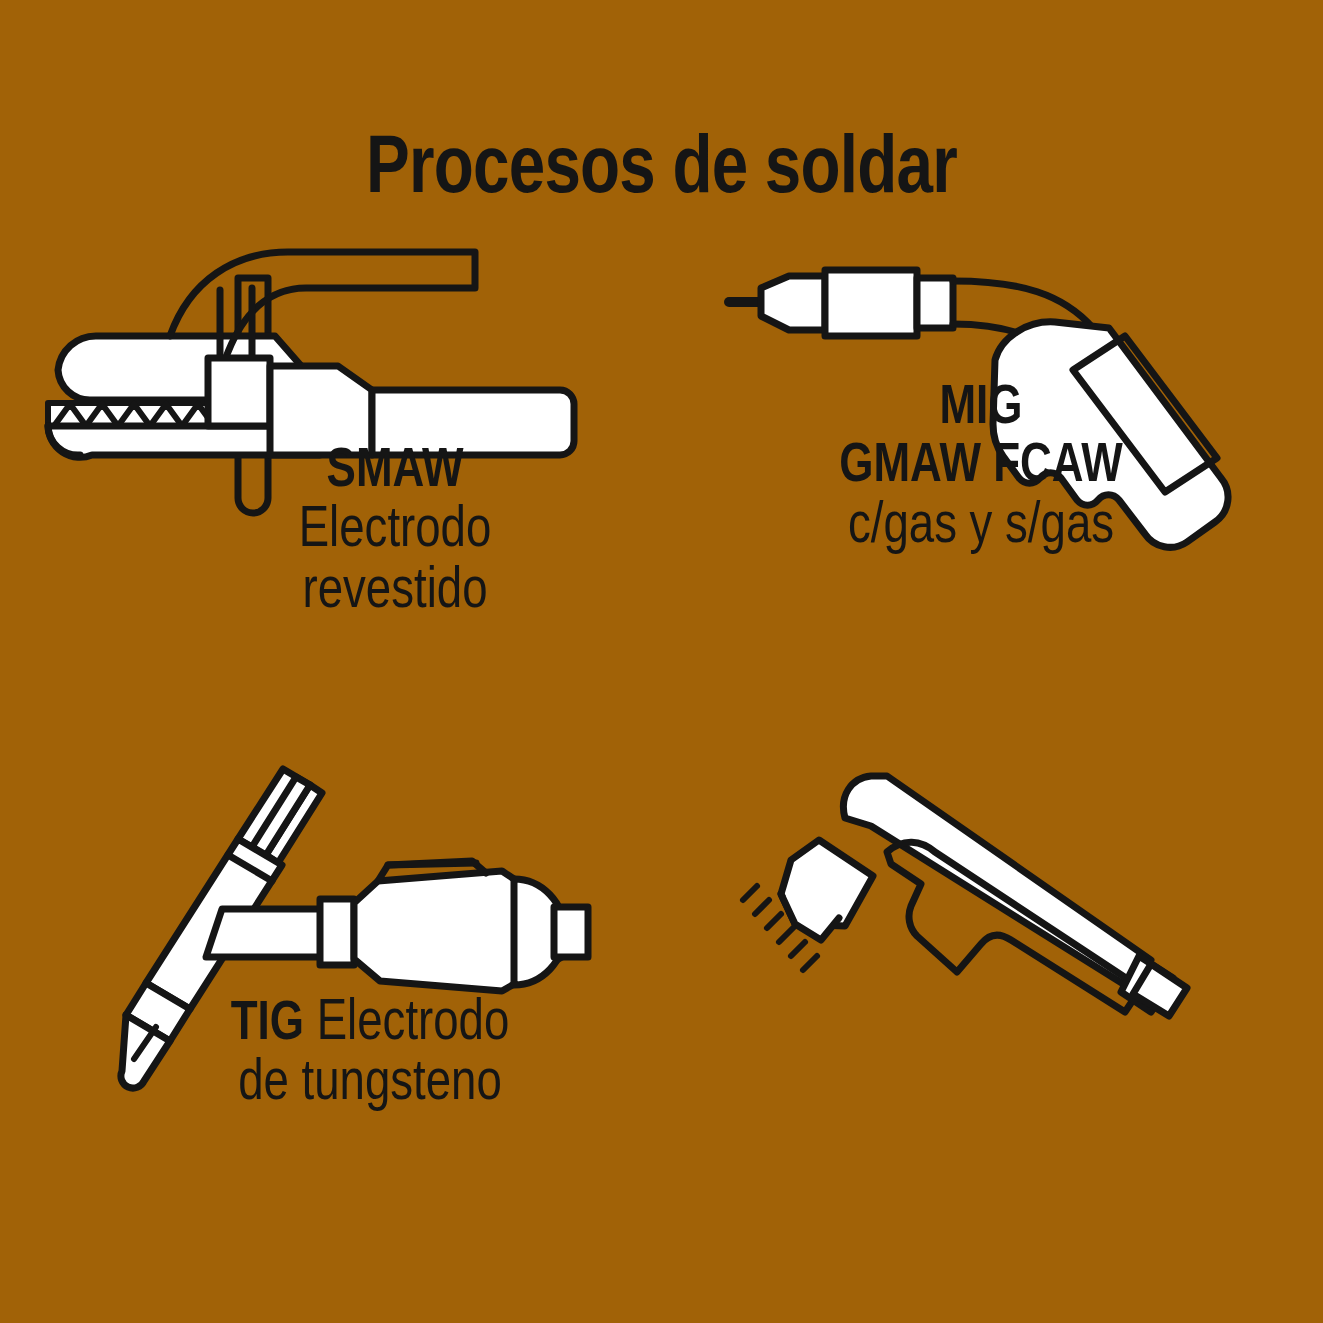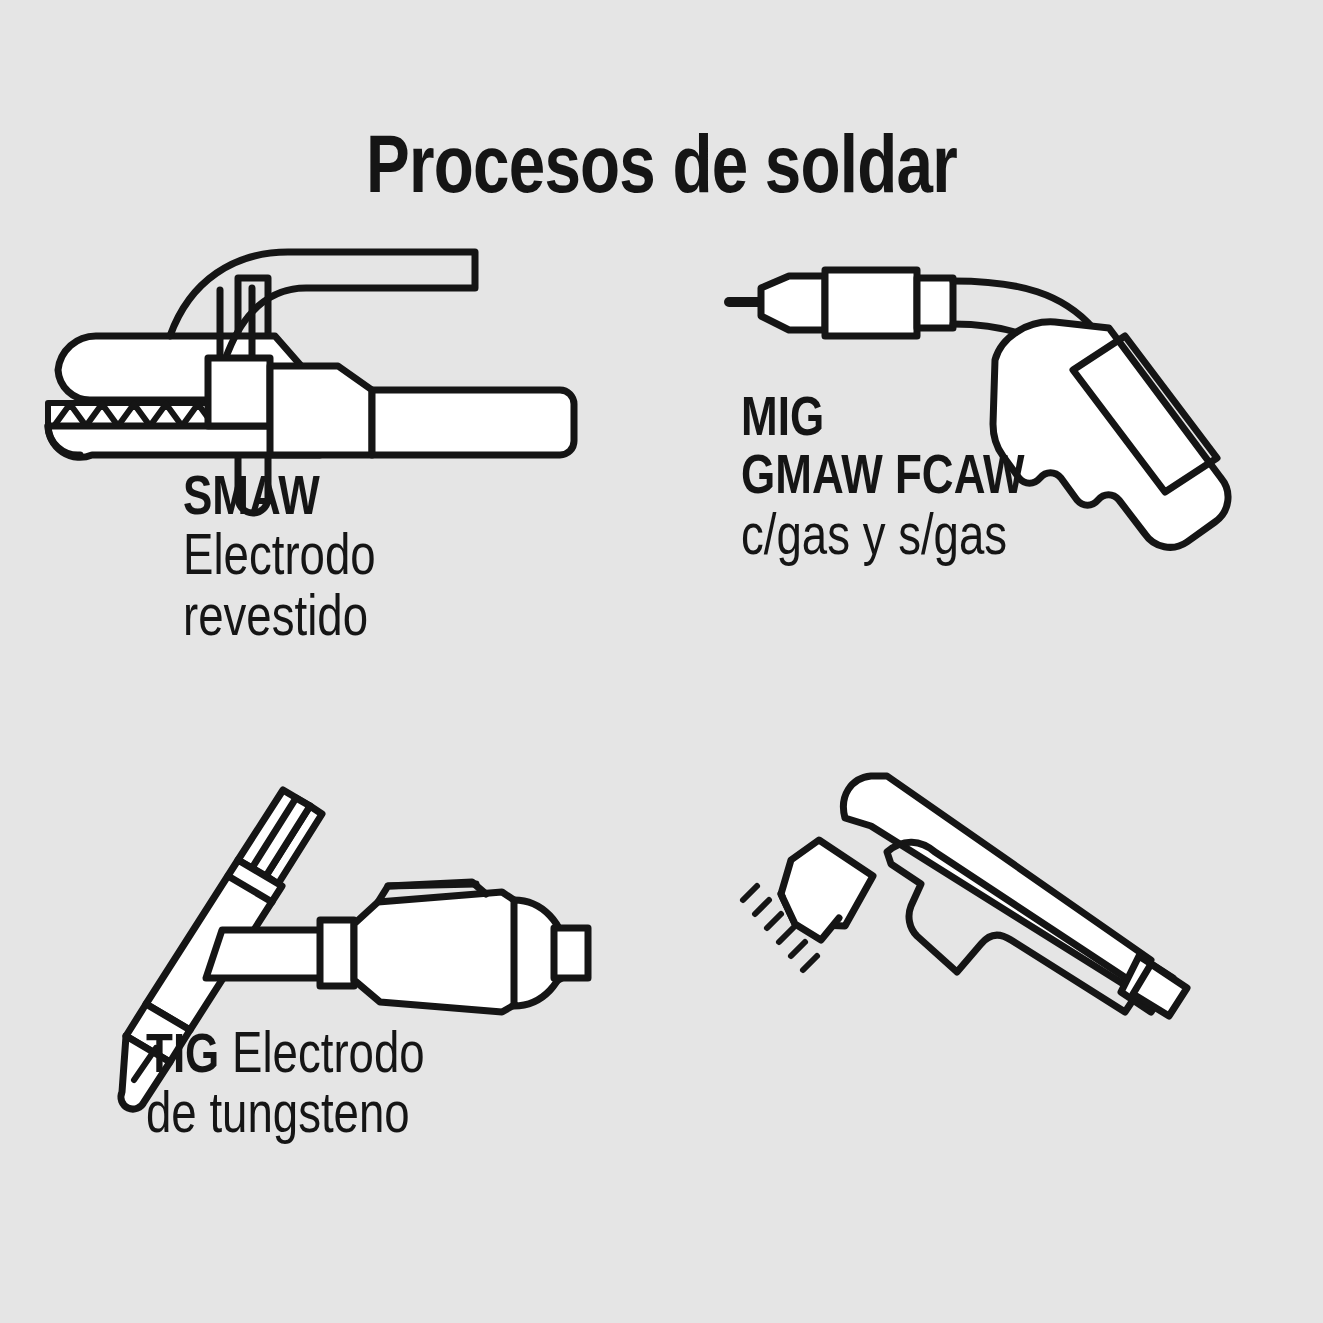--- a/index.html
+++ b/index.html
@@ -4,21 +4,21 @@
 <style>
   html, body {
     margin: 0;
     padding: 0;
     background: #ffffff;
   }
   #page {
     position: relative;
     width: 1323px;
     height: 1323px;
-    background: #e5e5e5;
+    background: #a16207;
     overflow: hidden;
     font-family: "Liberation Sans", sans-serif;
   }
 
   
   #title {
     position: absolute;
     left: 0;
     top: 118px;
     width: 1323px;
@@ -35,21 +35,21 @@
   }
 
   
   .cell {
     position: absolute;
     width: 661px;
     height: 500px;
   }
   #cell-smaw { left: 0px;   top: 240px; }
   #cell-mig  { left: 661px; top: 240px; }
-  #cell-tig  { left: 0px;   top: 760px; }
+  #cell-tig  { left: 0px;   top: 739px; }
   #cell-pac  { left: 661px; top: 740px; }
 
   .icon-wrap {
     position: absolute;
   }
   .icon-wrap svg { display: block; overflow: visible; }
   .ln {
     fill: none;
     stroke: #151515;
     stroke-width: 7;
@@ -69,40 +69,40 @@
     stroke-width: 10;
     stroke-linejoin: round;
     stroke-linecap: round;
   }
   .fillw { fill: #ffffff; }
 
   
   .caption {
     position: absolute;
     color: #151515;
+    text-align: center;
     line-height: 1.06;
     white-space: nowrap;
-    margin-top: 12px;
   }
   .cap-line {
     display: block;
     transform: scaleX(0.80);
   }
   .b {
     font-weight: bold;
     font-size: 55px;
   }
   .r {
     font-weight: normal;
     font-size: 57px;
   }
   .mix { font-size: 0; }
   .mix .b, .mix .r { display: inline; }
 
-  #cap-smaw { left: 130px; top: 214px; width: 530px; }
+  #cap-smaw { left: 130px; top: 198px; width: 530px; }
   #cap-mig  { left: 20px;  top: 135px; width: 600px; }
   #cap-tig  { left: 90px;  top: 250px; width: 560px; }
   #cap-pac  { left: 85px;  top: 228px; width: 560px; }
 </style>
 </head>
 <body>
 
 <div id="page">
 
   <div id="title">Procesos de soldar</div>

